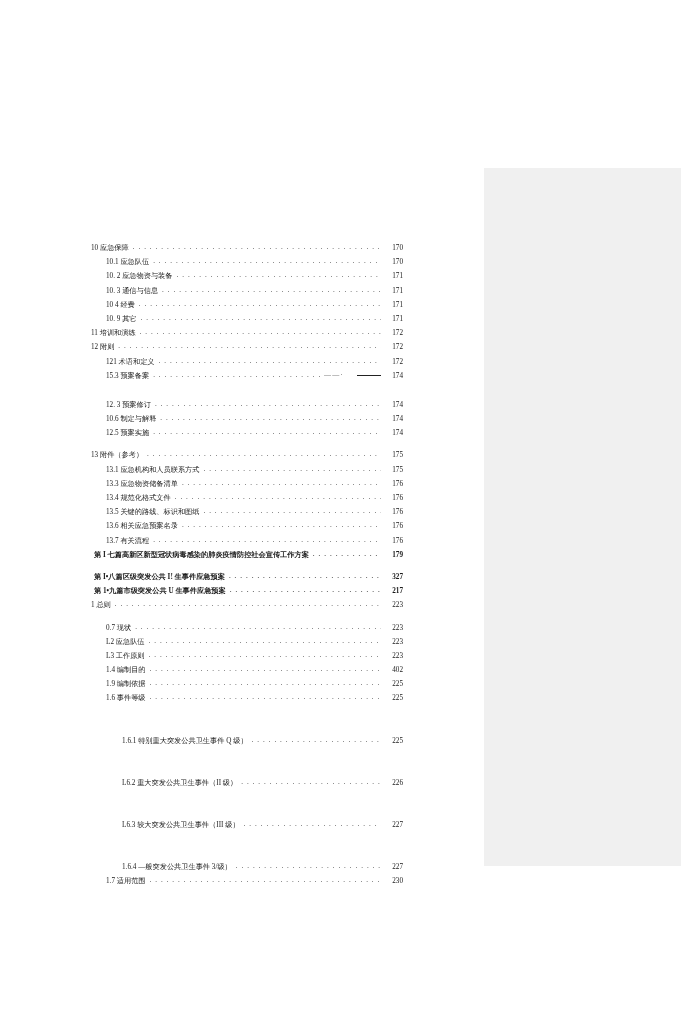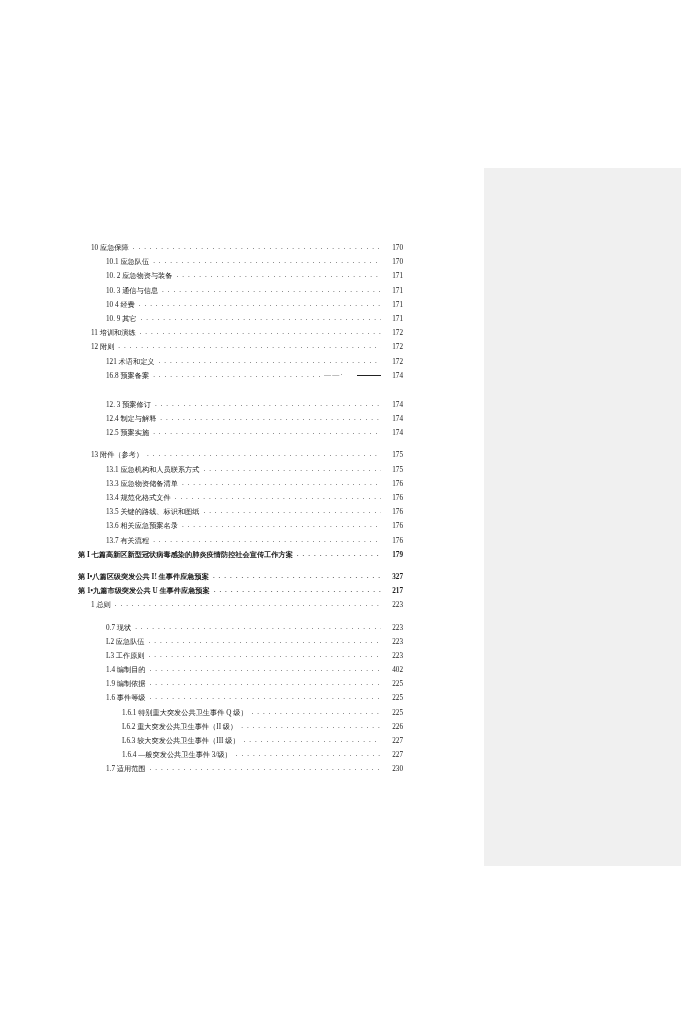--- a/index.html
+++ b/index.html
@@ -63,23 +63,23 @@
   .toc-row .page-num {
     flex: 0 0 auto;
     text-align: right;
     min-width: 18px;
     padding-left: 2px;
   }
   
   .lvl0 { padding-left: 0px; }
   .lvl1 { padding-left: 13px; }
   .lvl2 { padding-left: 28px; }
-  .lvl3 { padding-left: 44px; }
-
-  .bold { font-weight: bold; }
+  .lvl3 { padding-left: 44px; margin-top: 28px; }
+
+  .bold { font-weight: bold; margin-left: 16px; }
 
   .gap-sm { height: 8px; }
   .gap-md { height: 15px; }
 
   .underline-seg {
     border-bottom: 1px solid #222;
     display: inline-block;
     width: 24px;
     position: relative;
     top: -2px;
@@ -133,33 +133,33 @@
         <span class="label">12 附则</span>
         <span class="dots">. . . . . . . . . . . . . . . . . . . . . . . . . . . . . . . . . . . . . . . . . . . . . . . . . . . . . . . . . . . . . . . . . . . . . . . . . . . . . . . . </span>
         <span class="page-num">172</span>
       </div>
       <div class="toc-row lvl2">
         <span class="label">121 术语和定义</span>
         <span class="dots">. . . . . . . . . . . . . . . . . . . . . . . . . . . . . . . . . . . . . . . . . . . . . . . . . . . . . . . . . . . . . . . . . . . . . . . . . . . . . . . . </span>
         <span class="page-num">172</span>
       </div>
       <div class="toc-row lvl2">
-        <span class="label">16.8 预案备案</span>
+        <span class="label">15.3 预案备案</span>
         <span class="dots">. . . . . . . . . . . . . . . . . . . . . . . . . . . . . . ——·</span>
         <span class="underline-seg"></span>
         <span class="page-num">174</span>
       </div>
       <div class="gap-md"></div>
       <div class="toc-row lvl2">
         <span class="label">12. 3 预案修订</span>
         <span class="dots">. . . . . . . . . . . . . . . . . . . . . . . . . . . . . . . . . . . . . . . . . . . . . . . . . . . . . . . . . . . . . . . . . . . . . . . . . . . . . . . . </span>
         <span class="page-num">174</span>
       </div>
       <div class="toc-row lvl2">
-        <span class="label">12.4 制定与解释</span>
+        <span class="label">10.6 制定与解释</span>
         <span class="dots">. . . . . . . . . . . . . . . . . . . . . . . . . . . . . . . . . . . . . . . . . . . . . . . . . . . . . . . . . . . . . . . . . . . . . . . . . . . . . . . . </span>
         <span class="page-num">174</span>
       </div>
       <div class="toc-row lvl2">
         <span class="label">12.5 预案实施</span>
         <span class="dots">. . . . . . . . . . . . . . . . . . . . . . . . . . . . . . . . . . . . . . . . . . . . . . . . . . . . . . . . . . . . . . . . . . . . . . . . . . . . . . . . </span>
         <span class="page-num">174</span>
       </div>
       <div class="gap-sm"></div>
       <div class="toc-row lvl1">

